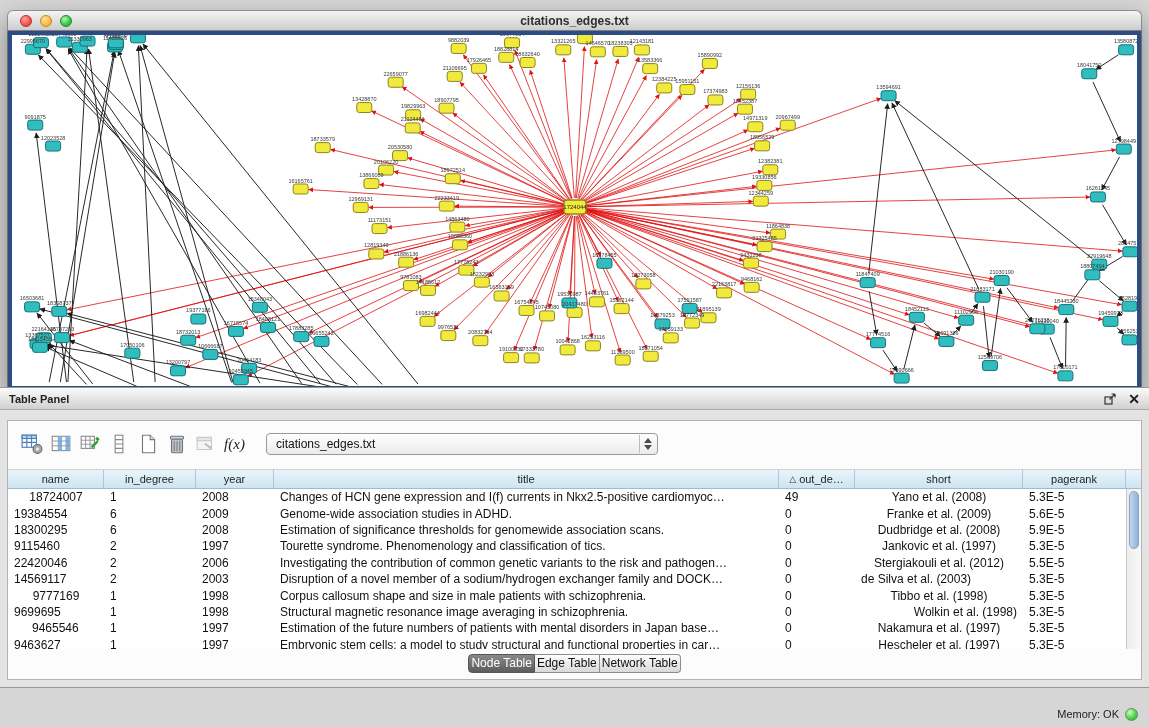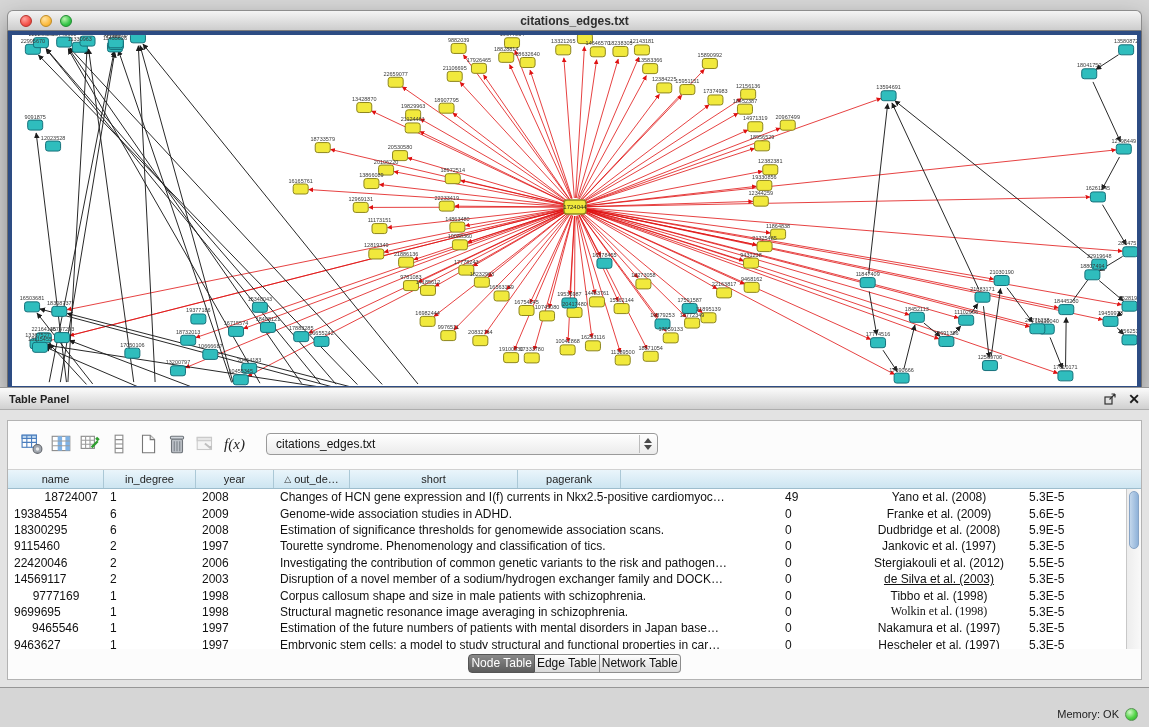--- a/index.html
+++ b/index.html
@@ -600,35 +600,38 @@
         <div class="thead" id="thead-row">
             <div class="th" style="width: 96px;">
               <span>name</span>
             </div>
             <div class="th" style="width: 92px;">
               <span>in_degree</span>
             </div>
             <div class="th" style="width: 78px;">
               <span>year</span>
             </div>
+            <div class="th" style="width: 505px;">
+              <span>title</span>
+            </div>
             <div class="th" style="width: 76px;">
               <span class="sort-ind">△</span>
               <span>out_de…</span>
             </div>
             <div class="th" style="width: 168px;">
               <span>short</span>
             </div>
             <div class="th" style="width: 103px;">
               <span>pagerank</span>
             </div>
             <div class="thead-fill"></div>
           </div>
         <div class="tbody" id="tbody">
             <div class="tr">
-              <div class="td" style="width: 96px; text-align: right;">18724007</div>
+              <div class="td" style="width: 96px; text-align: center;">18724007</div>
               <div class="td" style="width: 92px; text-align: left;">1</div>
               <div class="td" style="width: 78px; text-align: left;">2008</div>
               <div class="td" style="width: 505px; text-align: left;">Changes of HCN gene expression and I(f) currents in Nkx2.5-positive cardiomyoc…</div>
               <div class="td" style="width: 76px; text-align: left;">49</div>
               <div class="td" style="width: 168px; text-align: center;">Yano et al. (2008)</div>
               <div class="td" style="width: 103px; text-align: left;">5.3E-5</div>
             </div>
             <div class="tr">
               <div class="td" style="width: 96px; text-align: left;">19384554</div>
               <div class="td" style="width: 92px; text-align: left;">6</div>
@@ -664,39 +667,39 @@
               <div class="td" style="width: 76px; text-align: left;">0</div>
               <div class="td" style="width: 168px; text-align: center;">Stergiakouli et al. (2012)</div>
               <div class="td" style="width: 103px; text-align: left;">5.5E-5</div>
             </div>
             <div class="tr">
               <div class="td" style="width: 96px; text-align: left;">14569117</div>
               <div class="td" style="width: 92px; text-align: left;">2</div>
               <div class="td" style="width: 78px; text-align: left;">2003</div>
               <div class="td" style="width: 505px; text-align: left;">Disruption of a novel member of a sodium/hydrogen exchanger family and DOCK…</div>
               <div class="td" style="width: 76px; text-align: left;">0</div>
-              <div class="td" style="width: 168px; text-align: center; text-decoration: underline;">de Silva et al. (2003)</div>
+              <div class="td" style="width: 168px; ">de Silva et al. (2003)</div>
               <div class="td" style="width: 103px; text-align: left;">5.3E-5</div>
             </div>
             <div class="tr">
               <div class="td" style="width: 96px; text-align: center;">9777169</div>
               <div class="td" style="width: 92px; text-align: left;">1</div>
               <div class="td" style="width: 78px; text-align: left;">1998</div>
               <div class="td" style="width: 505px; text-align: left;">Corpus callosum shape and size in male patients with schizophrenia.</div>
               <div class="td" style="width: 76px; text-align: left;">0</div>
               <div class="td" style="width: 168px; text-align: center;">Tibbo et al. (1998)</div>
               <div class="td" style="width: 103px; text-align: left;">5.3E-5</div>
             </div>
             <div class="tr">
               <div class="td" style="width: 96px; text-align: left;">9699695</div>
               <div class="td" style="width: 92px; text-align: left;">1</div>
               <div class="td" style="width: 78px; text-align: left;">1998</div>
               <div class="td" style="width: 505px; text-align: left;">Structural magnetic resonance image averaging in schizophrenia.</div>
               <div class="td" style="width: 76px; text-align: left;">0</div>
-              <div class="td" style="width: 168px; text-align: center; font-family: Liberation Serif, serif;">Wolkin et al. (1998)</div>
+              <div class="td" style="width: 168px; text-align: right;">Wolkin et al. (1998)</div>
               <div class="td" style="width: 103px; text-align: left;">5.3E-5</div>
             </div>
             <div class="tr">
               <div class="td" style="width: 96px; text-align: left; padding-left: 24px;">9465546</div>
               <div class="td" style="width: 92px; text-align: left;">1</div>
               <div class="td" style="width: 78px; text-align: left;">1997</div>
               <div class="td" style="width: 505px; text-align: left;">Estimation of the future numbers of patients with mental disorders in Japan base…</div>
               <div class="td" style="width: 76px; text-align: left;">0</div>
               <div class="td" style="width: 168px; text-align: center;">Nakamura et al. (1997)</div>
               <div class="td" style="width: 103px; text-align: left;">5.3E-5</div>

